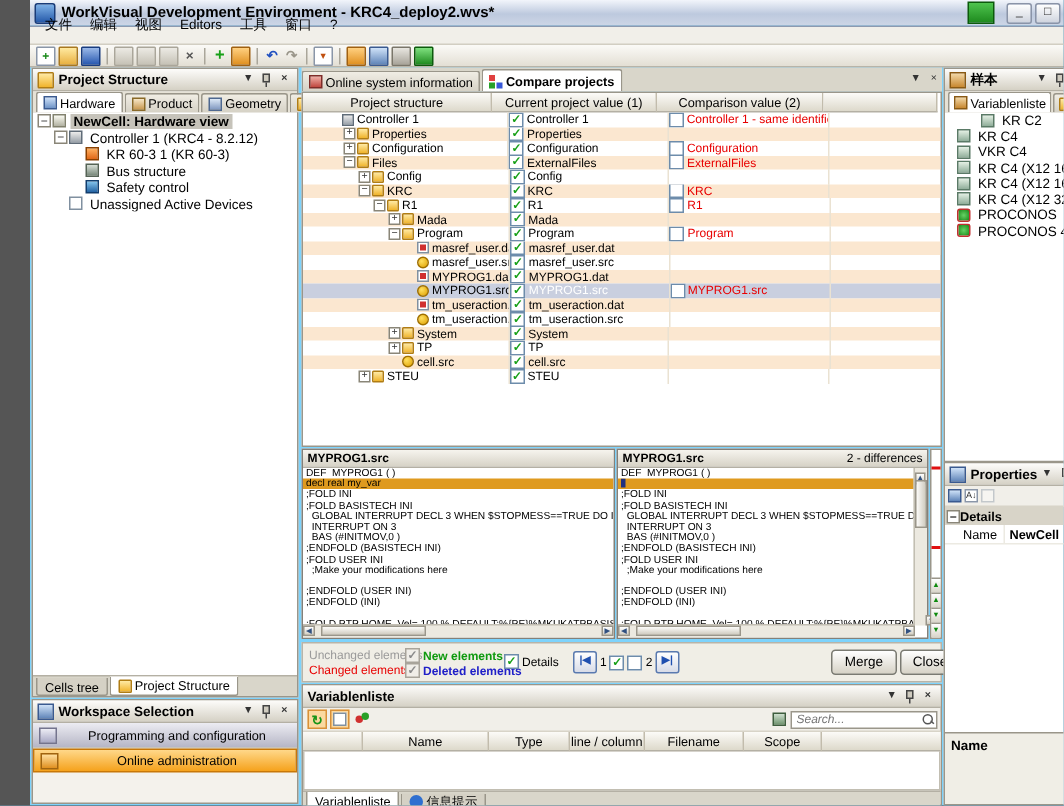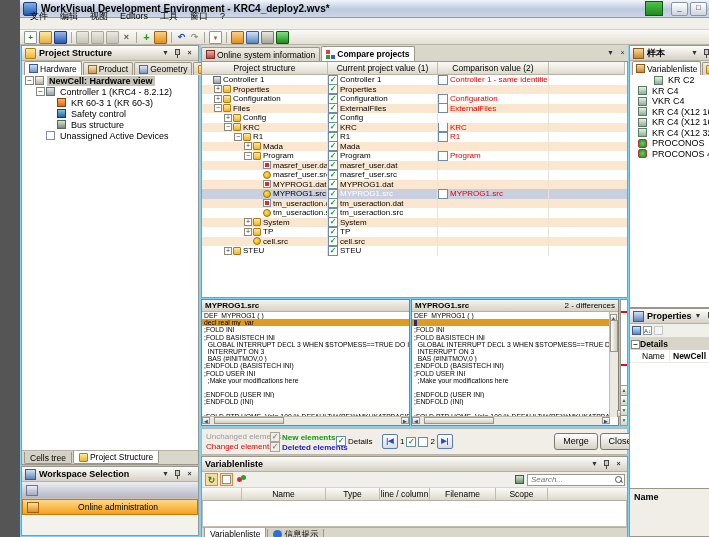--- a/index.html
+++ b/index.html
@@ -94,21 +94,21 @@
   
   .cb{display:inline-block;width:8px;height:8px;border:1px solid #6d8cab;background:#fff;box-sizing:content-box;
       font-size:8px;line-height:8px;text-align:center;flex:none;}
   .cb.on{color:#18a018;font-weight:bold;}
   .cb.gray{border-color:#a8a49a;background:#f0eee8;color:#8a8a8a;}
   
   #cmp-table{position:absolute;left:181px;top:61px;width:427px;height:237px;background:#fff;border:1px solid #9a968a;box-sizing:border-box;overflow:hidden;}
   .chead{display:flex;height:13px;}
   .chcell{background:linear-gradient(#fcfbf8,#ddd9cb);border-right:1px solid #c2bcac;border-bottom:1px solid #b4b0a4;
     text-align:center;font-size:8.5px;line-height:13px;box-sizing:border-box;overflow:hidden;}
-  .crow{display:flex;height:9.5px;align-items:stretch;}
+  .crow{display:flex;height:9.5px;align-items:stretch;padding-left:15px;}
   .crow.alt{background:#fbe7d0;}
   .crow.sel{background:#c9cfdf;}
   .ccell{display:flex;align-items:center;border-right:1px solid #eae2d2;box-sizing:border-box;overflow:hidden;
     font-size:8px;white-space:nowrap;}
   .crow .ic{width:8px;height:8px;margin-right:2px;}
   .crow .exp{width:8px;height:8px;line-height:6px;font-size:7px;}
   .red{color:#e80000;}
   .whitetx{color:#fff;}
   
   #diff{position:absolute;left:181px;top:298px;width:427px;height:130px;}
@@ -275,27 +275,27 @@
           <span class="ic ic-controller" style="margin-right: 3px;"></span>
           <span class="lbl">Controller 1 (KRC4 - 8.2.12)</span>
         </div>
         <div class="trow" style="padding-left: 25px;">
           <span class="exp"></span>
           <span class="ic ic-robot" style="margin-right: 3px;"></span>
           <span class="lbl">KR 60-3 1 (KR 60-3)</span>
         </div>
         <div class="trow" style="padding-left: 25px;">
           <span class="exp"></span>
+          <span class="ic ic-bus" style="margin-right: 3px;"></span>
+          <span class="lbl">Bus structure</span>
+        </div>
+        <div class="trow" style="padding-left: 25px;">
+          <span class="exp"></span>
           <span class="ic ic-safety" style="margin-right: 3px;"></span>
           <span class="lbl">Safety control</span>
-        </div>
-        <div class="trow" style="padding-left: 25px;">
-          <span class="exp"></span>
-          <span class="ic ic-bus" style="margin-right: 3px;"></span>
-          <span class="lbl">Bus structure</span>
         </div>
         <div class="trow" style="padding-left: 14px;">
           <span class="exp"></span>
           <span class="ic ic-devices" style="margin-right: 3px;"></span>
           <span class="lbl">Unassigned Active Devices</span>
         </div>
       </div>
     <div class="btabs" id="ps-btabs">
         <span class="btab">
           <span>Cells tree</span>
@@ -312,20 +312,21 @@
       <span class="pticon ic-propgrid"></span>
       <span>Workspace Selection</span>
       <span class="sp"></span>
       <span class="dock-btn">▼</span>
       <span class="dock-btn pin"></span>
       <span class="dock-btn">×</span>
     </div>
     <div id="ws-items">
         <div class="ws-row ws-gray">
           <span class="ic ic-programming"></span>
+          <span class="wlbl">Programming and configuration</span>
         </div>
         <div class="ws-row ws-orange">
           <span class="ic ic-online"></span>
           <span class="wlbl">Online administration</span>
         </div>
       </div>
   </div>
 
   <div id="center-tabs">
       <span class="tab">

